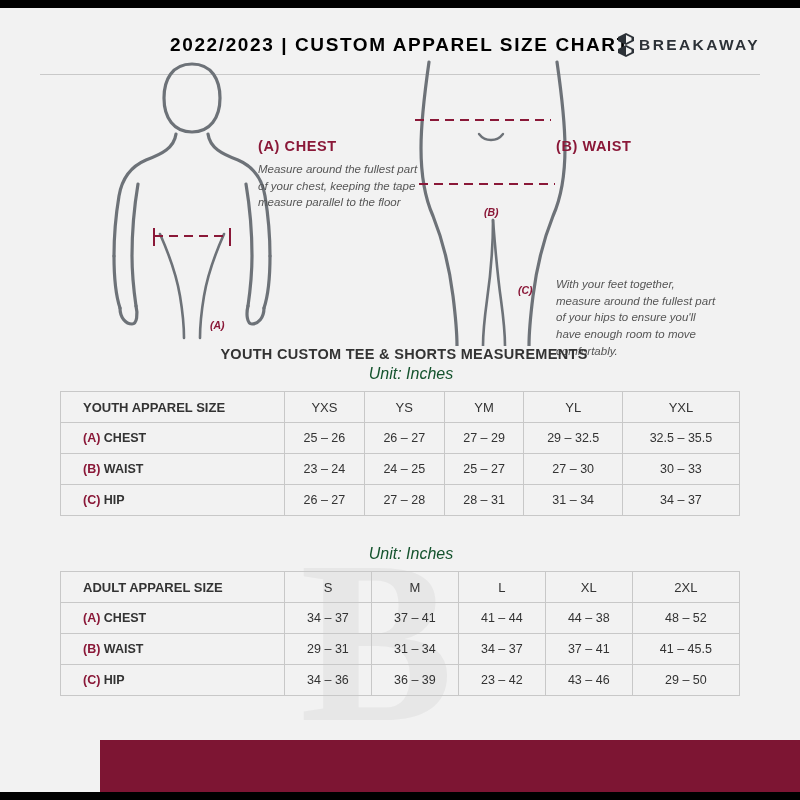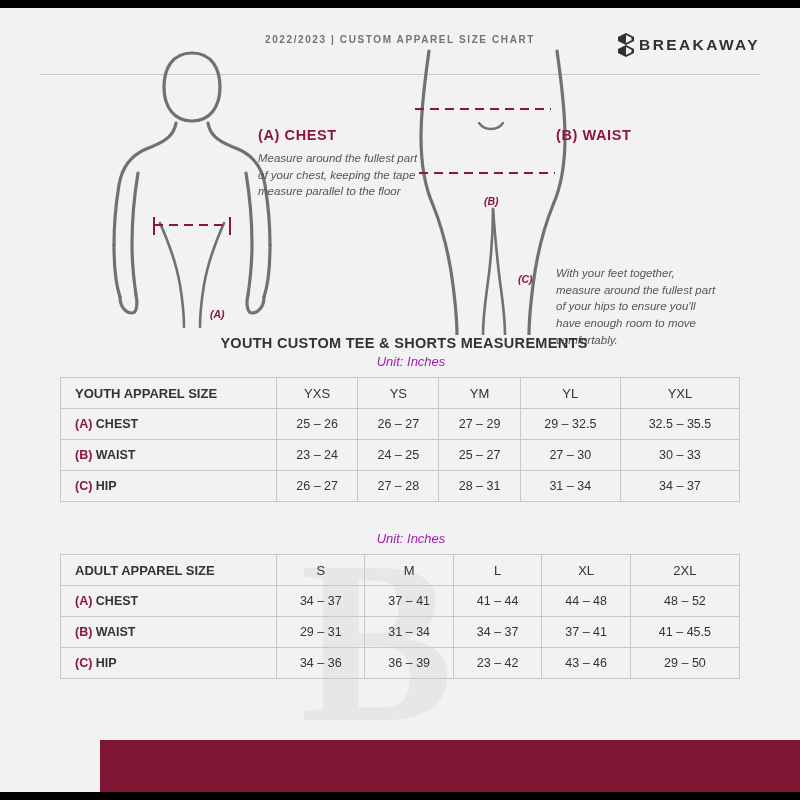--- a/index.html
+++ b/index.html
@@ -37,24 +37,24 @@
   }
   .header {
     position: relative;
     z-index: 2;
     padding: 26px 40px 0 40px;
     display: flex;
     align-items: center;
     justify-content: center;
   }
   .header-title {
-    font-size: 10px;
+    font-size: 19px;
     font-weight: bold;
     letter-spacing: 1.6px;
-    color: #737373;
+    color: #000000;
     white-space: nowrap;
   }
   .brand {
     display: flex;
     align-items: center;
     position: absolute;
     right: 40px;
     top: 24px;
   }
   .brand-name {
@@ -106,23 +106,23 @@
   .section-title {
     text-align: center;
     font-size: 14.5px;
     font-weight: bold;
     color: #333;
     letter-spacing: 0.3px;
     padding-left: 8px;
   }
   .section-sub {
     text-align: center;
-    font-size: 13px;
+    font-size: 16px;
     font-style: italic;
-    color: #a21caf;
+    color: #14532d;
     margin-top: 3px;
     margin-bottom: 8px;
     padding-left: 22px;
   }
   table.sizes {
     border-collapse: collapse;
     width: 680px;
     margin: 0 auto;
     position: relative;
     z-index: 2;
@@ -131,21 +131,21 @@
   table.sizes td, table.sizes th {
     border: 1px solid #c8c8c8;
     height: 28px;
     font-size: 12.5px;
     color: #333;
     text-align: center;
     font-weight: normal;
   }
   table.sizes td.rowlabel, table.sizes th.rowlabel {
     text-align: left;
-    padding-left: 14px;
+    padding-left: 22px;
     width: 200px;
     font-weight: bold;
   }
   table.sizes td.rowlabel .tag {
     color: #8a1838;
   }
   table.sizes th {
     font-size: 13px;
   }
   table.sizes td.val {
@@ -298,21 +298,21 @@
         <th>M</th>
         <th>L</th>
         <th>XL</th>
         <th>2XL</th>
       </tr>
       <tr>
         <td class="rowlabel"><span class="tag">(A)</span><span> CHEST</span></td>
         <td class="val">34 – 37</td>
         <td class="val">37 – 41</td>
         <td class="val">41 – 44</td>
-        <td class="val">44 – 48</td>
+        <td class="val">44 – 38</td>
         <td class="val">48 – 52</td>
       </tr>
       <tr>
         <td class="rowlabel"><span class="tag">(B)</span><span> WAIST</span></td>
         <td class="val">29 – 31</td>
         <td class="val">31 – 34</td>
         <td class="val">34 – 37</td>
         <td class="val">37 – 41</td>
         <td class="val">41 – 45.5</td>
       </tr>

